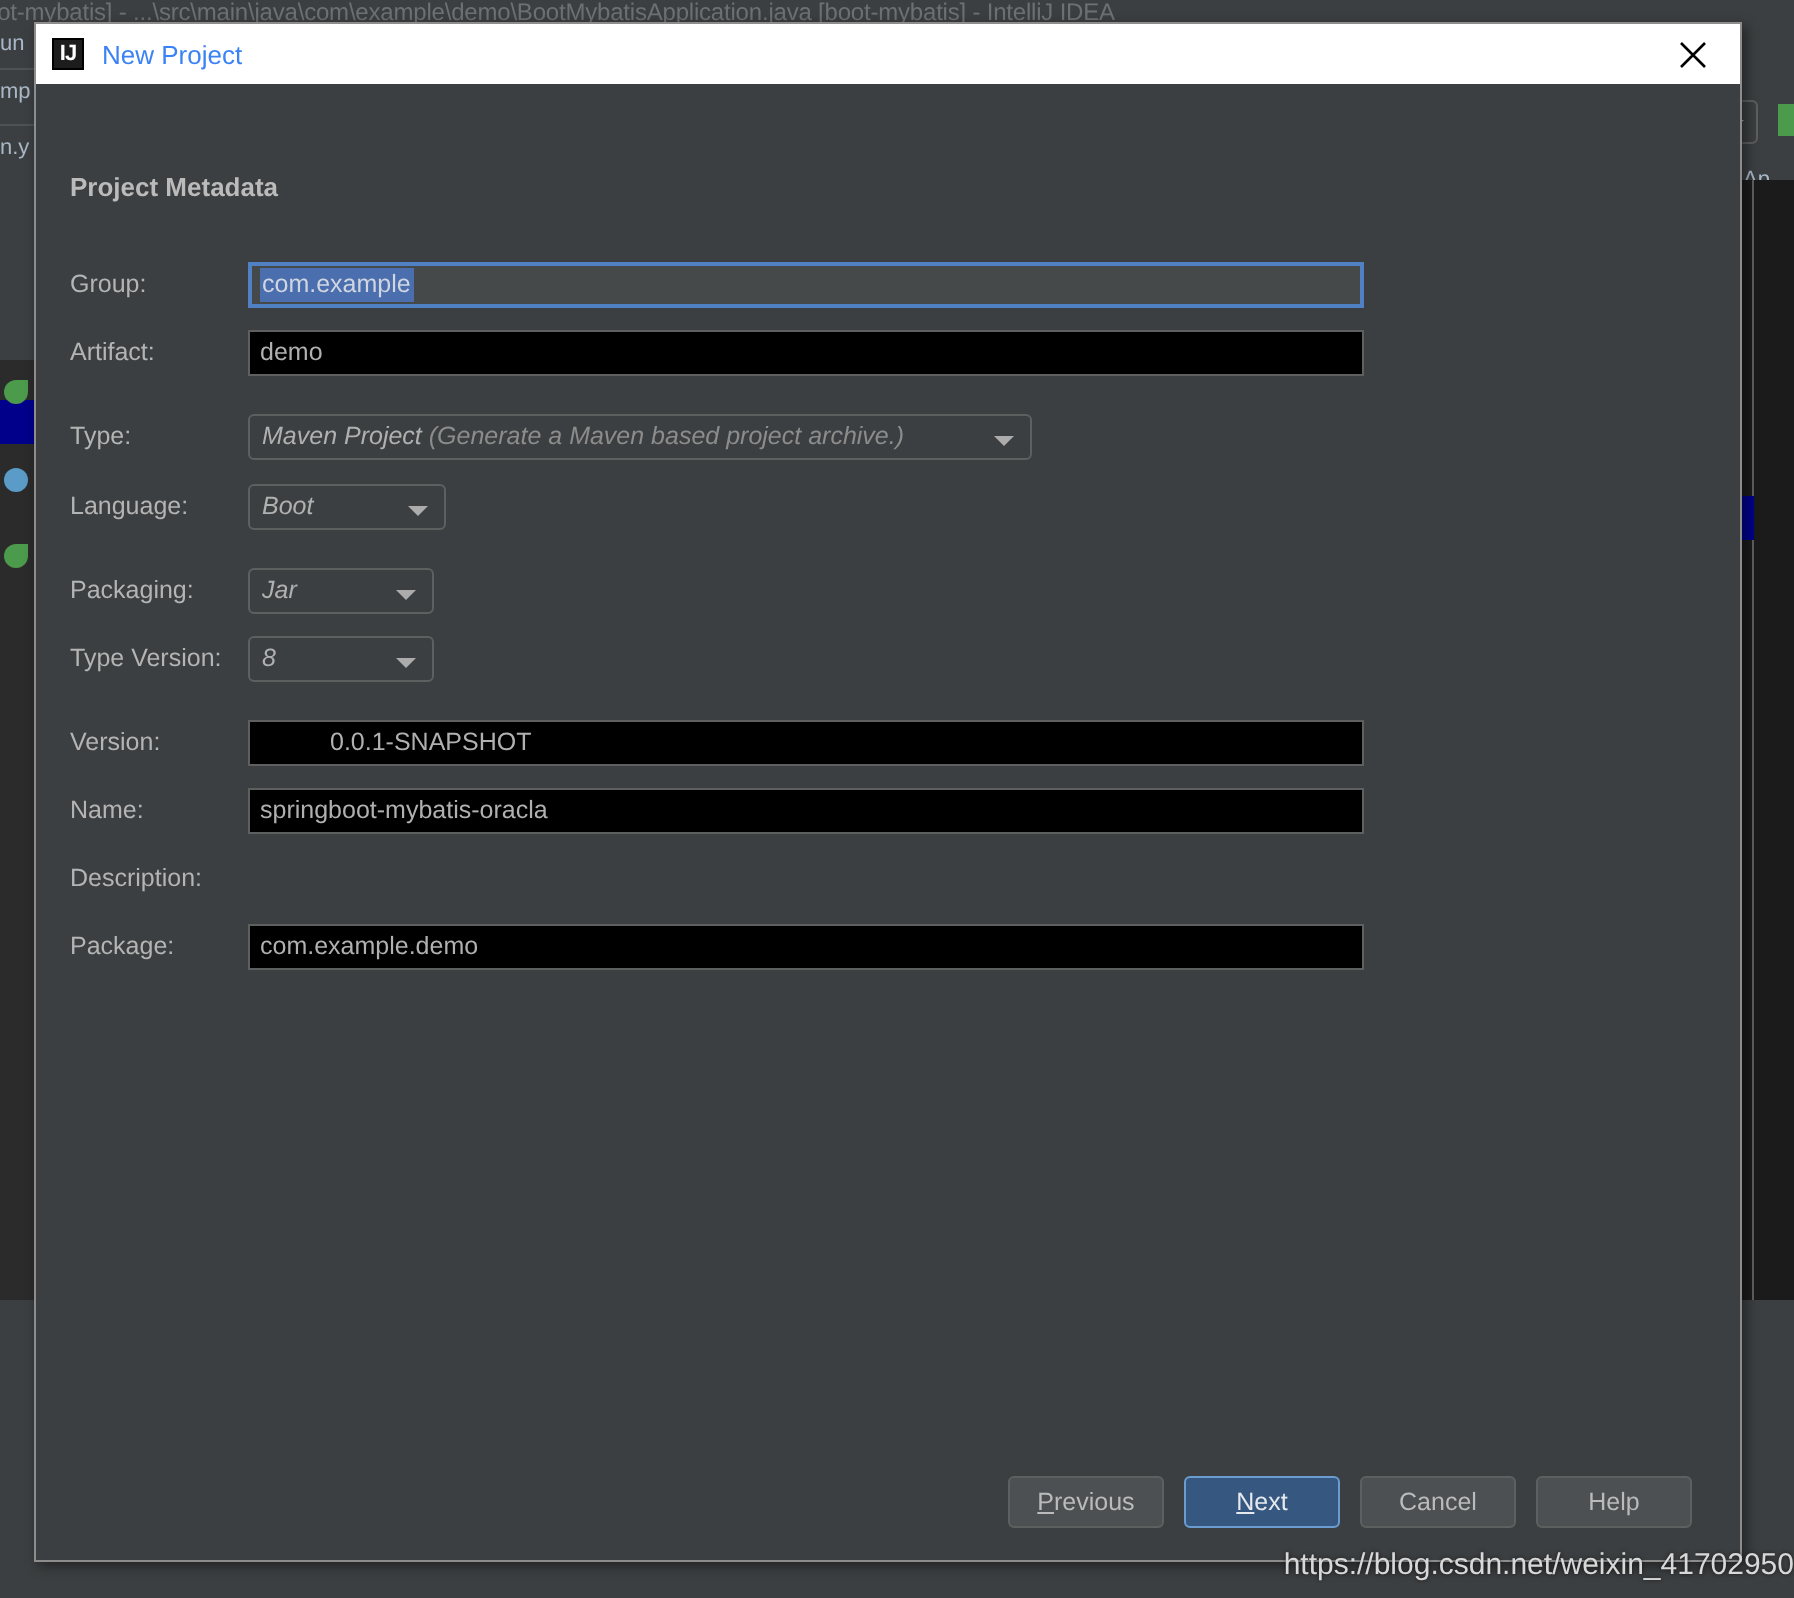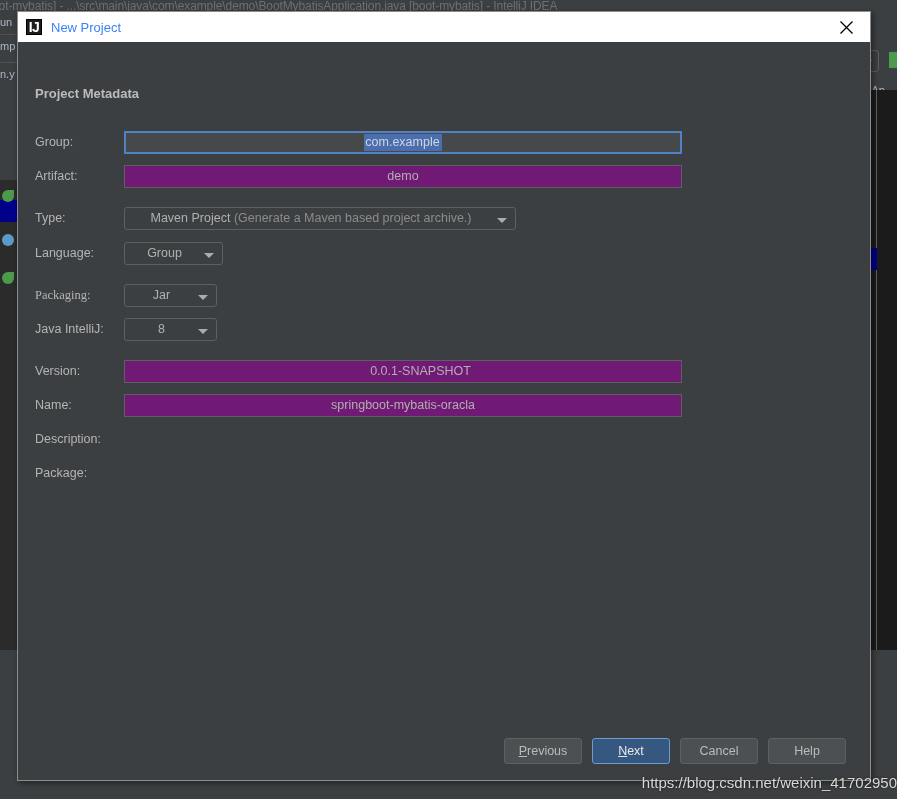--- a/index.html
+++ b/index.html
@@ -215,21 +215,21 @@
     flex: none;
     background: #1D1D1D;
     border: 1px solid #000;
     position: relative;
     display: flex;
     align-items: center;
     justify-content: center;
   }
   #app-icon span {
     font-family: "Liberation Sans", sans-serif;
-    font-size: 14px;
+    font-size: 11px;
     font-weight: bold;
     color: #ffffff;
     line-height: 1;
     letter-spacing: -0.5px;
   }
 
   #dialog-title {
     margin-left: 9px;
     font-size: 13px;
     color: #3b82f6;
@@ -248,21 +248,20 @@
     cursor: pointer;
   }
   #close-button svg { display: block; }
 
   #dialog-body {
     flex: 1 1 auto;
     position: relative;
     background: #3C3F41;
     padding: 22px 0 0 0;
     overflow: hidden;
-    text-align: center;
   }
 
   #section-title {
     position: absolute;
     left: 17px;
     top: 44px;
     font-size: 13px;
     font-weight: bold;
     color: #BBBBBB;
   }
@@ -270,21 +269,21 @@
     position: absolute;
     left: 17px;
     font-size: 12.5px;
     color: #B4B4B4;
     white-space: nowrap;
   }
 
   .text-input {
     position: absolute;
     height: 23px;
-    background: #701a75;
+    background: #000000;
     border: 1px solid #5E6060;
     color: #B0B0B0;
     font-family: "Liberation Sans", sans-serif;
     font-size: 12.5px;
     padding: 0 5px;
     line-height: 21px;
     white-space: nowrap;
     overflow: hidden;
   }
 
@@ -306,20 +305,21 @@
     background: #3C3F41;
     border: 1px solid #5E6060;
     border-radius: 3px;
     color: #B0B0B0;
     font-size: 12.5px;
     line-height: 21px;
     padding: 0 24px 0 6px;
     white-space: nowrap;
     overflow: hidden;
     cursor: pointer;
+    font-style: italic;
   }
   .combo .dim { color: #8C8C8C; }
   .combo-arrow {
     position: absolute;
     right: 8px;
     top: 10px;
     width: 0; height: 0;
     border-left: 5px solid transparent;
     border-right: 5px solid transparent;
     border-top: 5px solid #ACACAC;
@@ -436,45 +436,46 @@
 
     <div class="field-label" style="top:169px;">Type:</div>
     <div class="combo" style="left:106px; top:165px; width:392px;">
       <span>Maven Project</span>
       <span class="dim">(Generate a Maven based project archive.)</span>
       <span class="combo-arrow"></span>
     </div>
 
     <div class="field-label" style="top:204px;">Language:</div>
     <div class="combo" style="left:106px; top:200px; width:99px;">
-      <span>Group</span>
+      <span>Boot</span>
       <span class="combo-arrow"></span>
     </div>
 
-    <div class="field-label" style="top:246px;font-family:Liberation Serif, serif;">Packaging:</div>
+    <div class="field-label" style="top:246px;">Packaging:</div>
     <div class="combo" style="left:106px; top:242px; width:93px;">
       <span>Jar</span>
       <span class="combo-arrow"></span>
     </div>
 
-    <div class="field-label" style="top:280px;">Java IntelliJ:</div>
+    <div class="field-label" style="top:280px;">Type Version:</div>
     <div class="combo" style="left:106px; top:276px; width:93px;">
       <span>8</span>
       <span class="combo-arrow"></span>
     </div>
 
     <div class="field-label" style="top:322px;">Version:</div>
     <div class="text-input" style="left:106px; top:318px; width:558px;padding-left:40px;">0.0.1-SNAPSHOT</div>
 
     <div class="field-label" style="top:356px;">Name:</div>
     <div class="text-input" style="left:106px; top:352px; width:558px;">springboot-mybatis-oracla</div>
 
     <div class="field-label" style="top:390px;">Description:</div>
 
     <div class="field-label" style="top:424px;">Package:</div>
+    <div class="text-input" style="left:106px; top:420px; width:558px;">com.example.demo</div>
 
     <div id="button-bar">
       <div class="dlg-button">
         <span class="mn">P</span>
           <span>revious</span>
       </div>
       <div class="dlg-button default">
         <span class="mn">N</span>
           <span>ext</span>
       </div>

